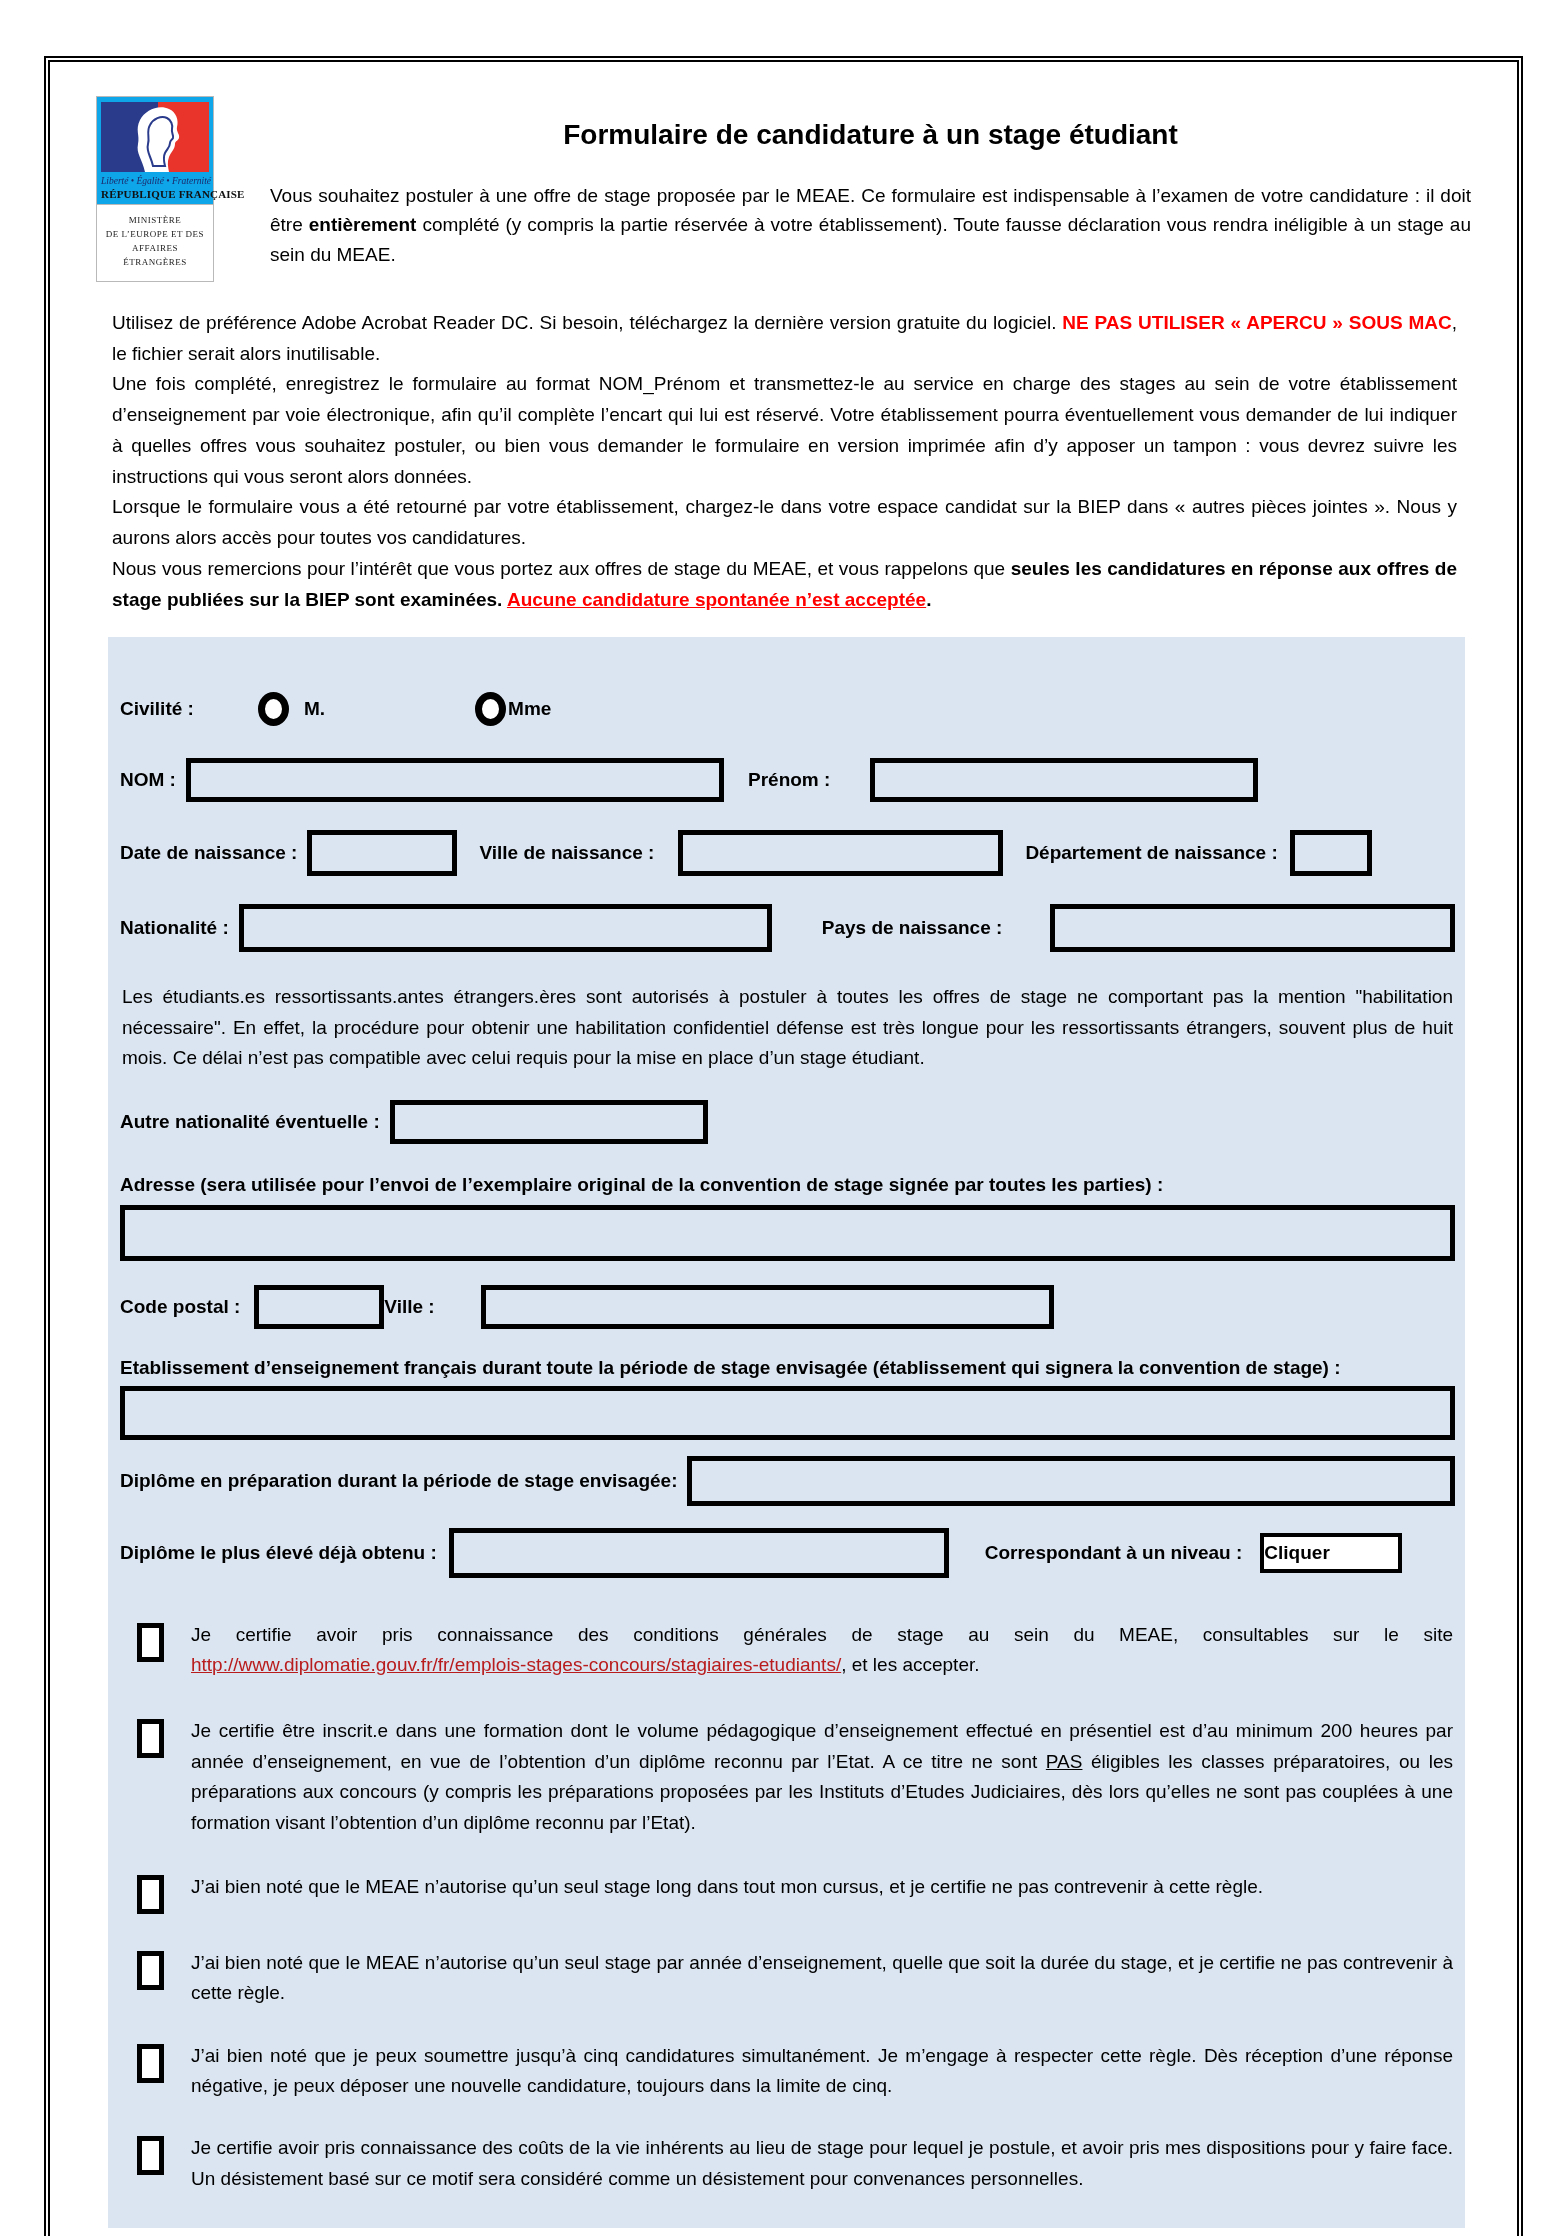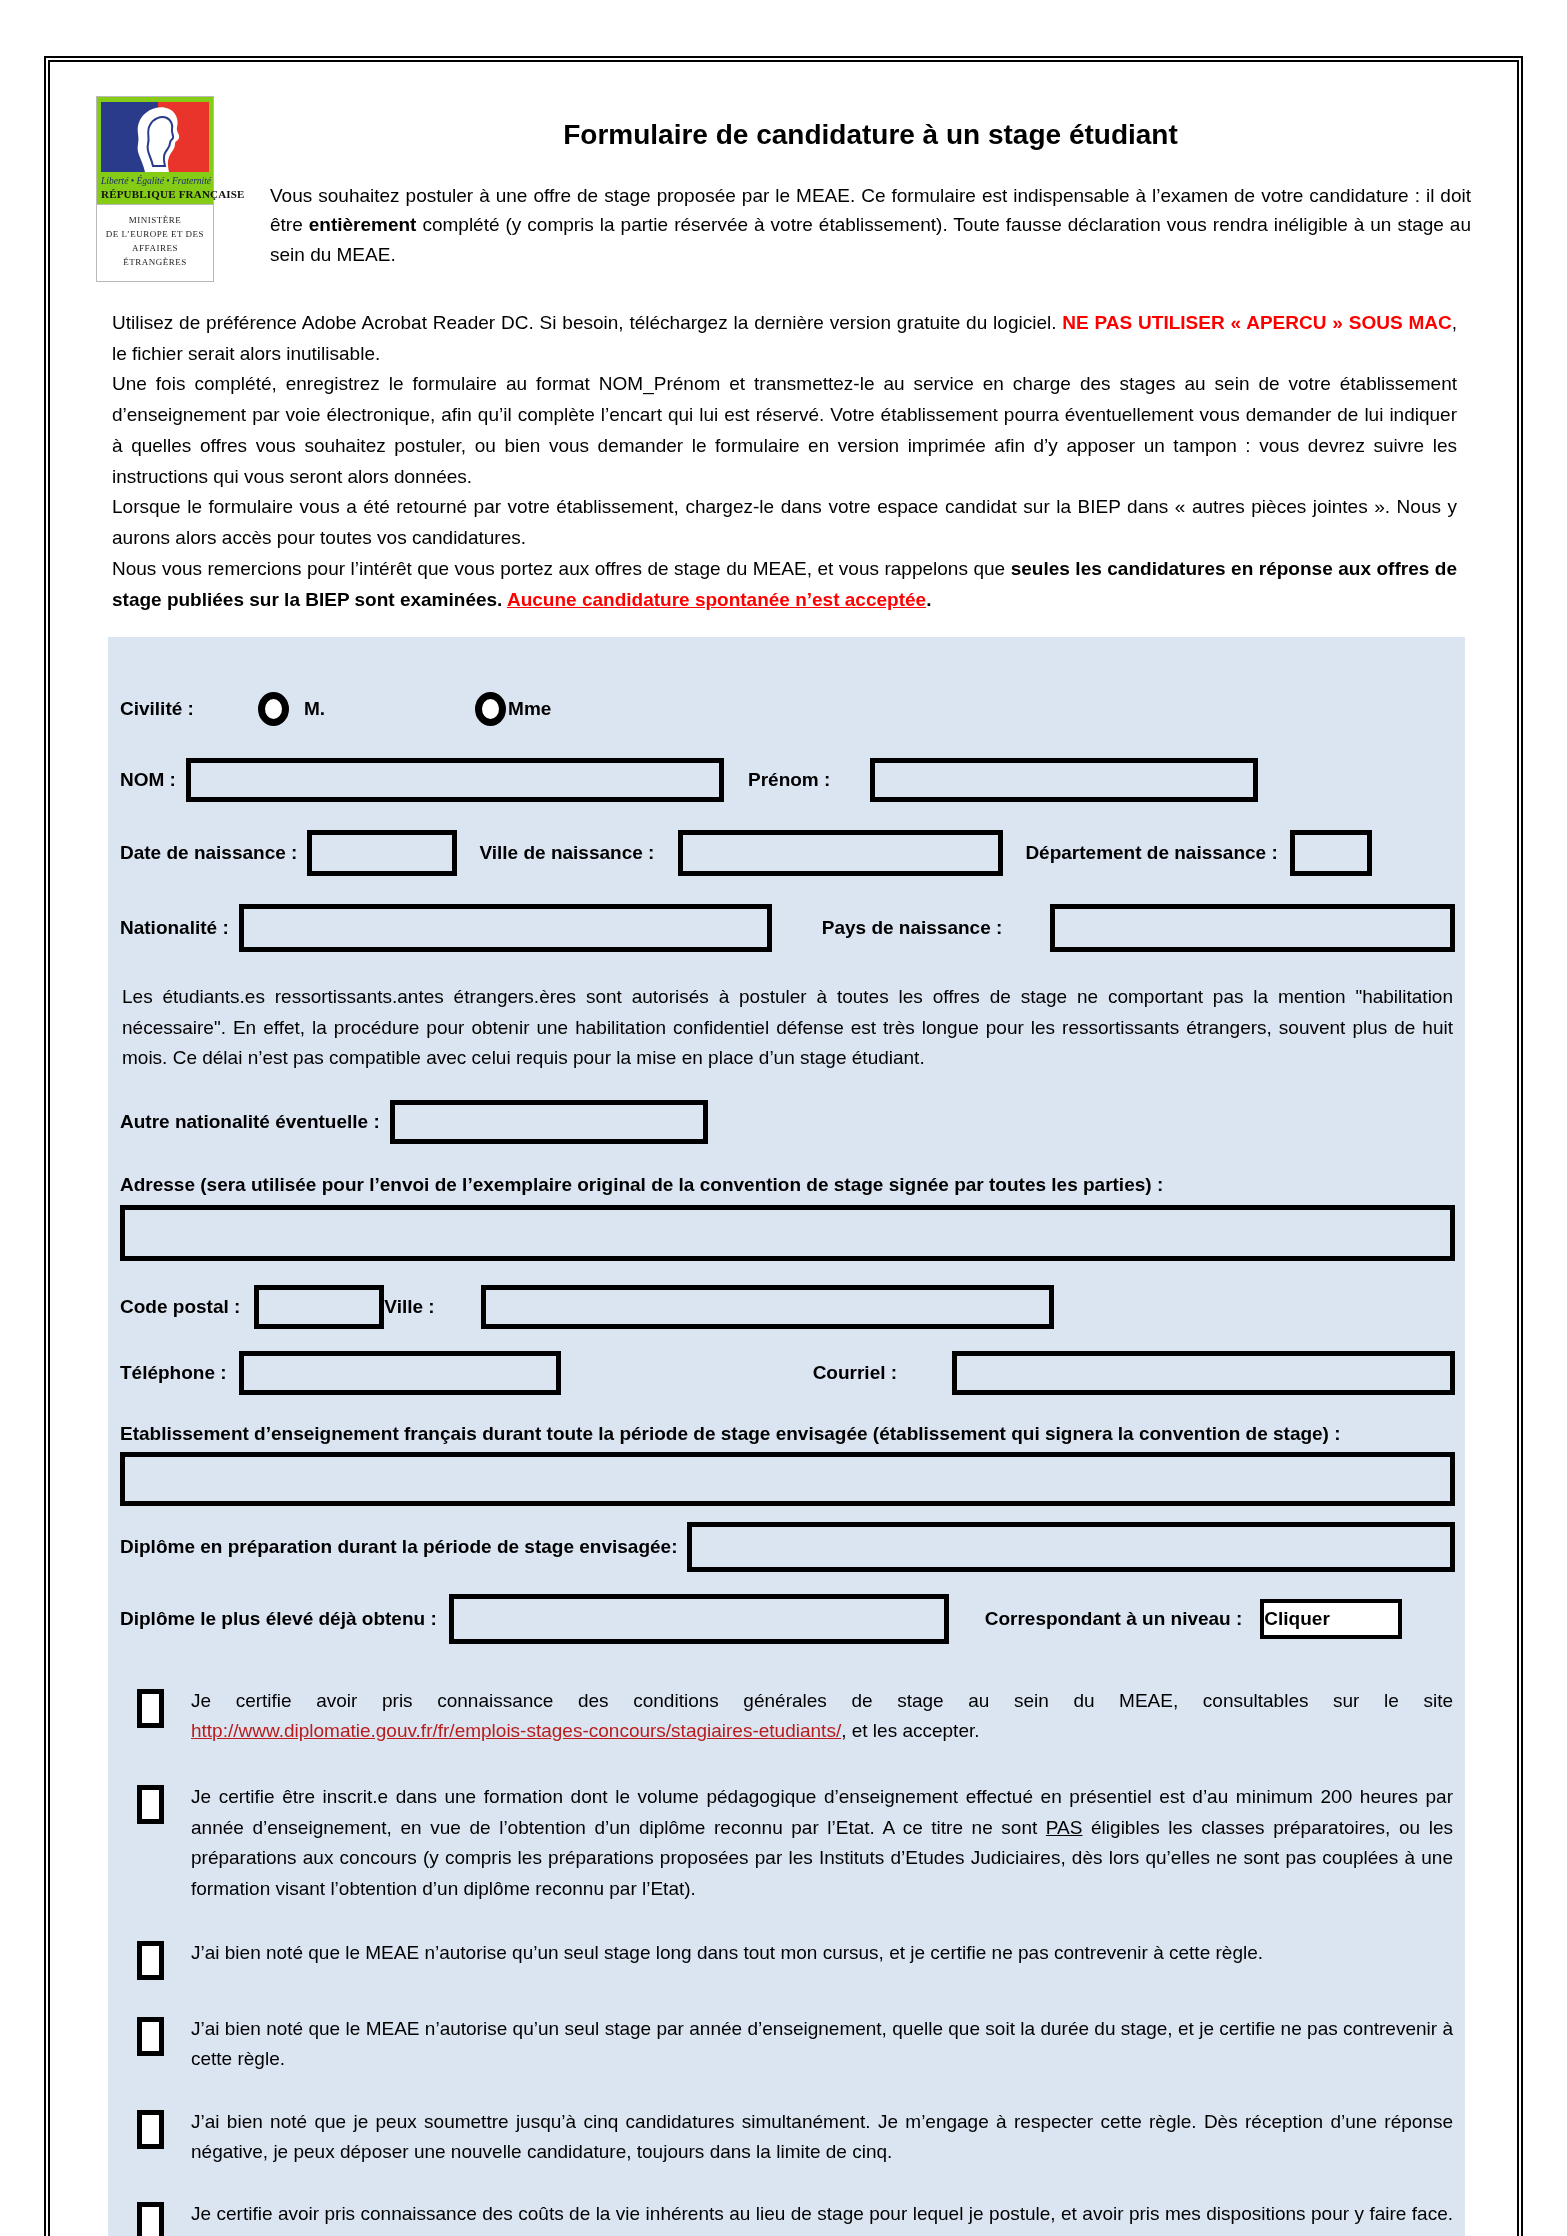--- a/index.html
+++ b/index.html
@@ -7,21 +7,21 @@
   .b{font-weight:bold;}
   .red{color:#ff0000;}
   .u{text-decoration:underline;}
   .lnk{color:#b91c1c;text-decoration:underline;}
 
   .page{box-sizing:border-box;margin:56px 44px 0 44px;border:6px double #000;padding:34px 46px 46px 46px;background:#fff;}
 
   
   .header{display:flex;align-items:flex-start;}
   .logo{flex:0 0 118px;width:118px;}
-  .logo-top{border:1px solid #b9b9b9;background:#84cc16;padding:5px 4px 4px;}
+  .logo-top{border:1px solid #b9b9b9;background:#0ea5e9;padding:5px 4px 4px;}
   .flag{position:relative;height:70px;overflow:hidden;}
   .flag svg{display:block;width:100%;height:100%;}
   .motto{font-family:"Liberation Serif",serif;font-style:italic;font-size:9.5px;text-align:center;margin-top:4px;white-space:nowrap;color:#1c2a6b;}
   .republique{font-family:"Liberation Serif",serif;font-weight:bold;font-size:11px;text-align:center;letter-spacing:.2px;margin-top:2px;white-space:nowrap;color:#111;}
   .ministere{border:1px solid #b9b9b9;border-top:none;padding:9px 3px 11px;text-align:center;font-family:"Liberation Serif",serif;font-size:9px;letter-spacing:.5px;line-height:1.55;color:#222;}
   .head-right{flex:1;margin-left:56px;}
   .title{font-size:28px;font-weight:bold;text-align:center;margin:23px 0 30px 0;}
   .intro{font-size:19px;line-height:1.55;text-align:justify;margin:0;}
 
   
@@ -127,26 +127,20 @@
       <div class="fbox" style="width:100%;height:56px;margin-top:9px;"></div>
     </div>
 
     <div class="frow" style="margin-top:24px;">
       <span class="flabel">Code postal :</span>
       <span class="fbox" style="width:130px;margin-left:14px;"></span>
       <span class="flabel" style="">Ville :</span>
       <span class="fbox" style="width:573px;margin-left:46px;"></span>
     </div>
 
-    <div class="frow" style="margin-top:22px;">
-      <span class="flabel">Téléphone :</span>
-      <span class="fbox" style="width:322px;margin-left:12px;"></span>
-      <span class="flabel" style="margin-left:252px;">Courriel :</span>
-      <span class="fbox grow" style="margin-left:55px;"></span>
-    </div>
 
     <div style="margin-top:28px;">
       <div class="flabel" style="white-space:normal;">Etablissement d’enseignement français durant toute la période de stage envisagée (établissement qui signera la convention de stage) :</div>
       <div class="fbox" style="width:100%;height:54px;margin-top:7px;"></div>
     </div>
 
     <div class="frow" style="margin-top:16px;">
       <span class="flabel">Diplôme en préparation durant la période de stage envisagée:</span>
       <span class="fbox grow" style="margin-left:10px;height:50px;"></span>
     </div>

